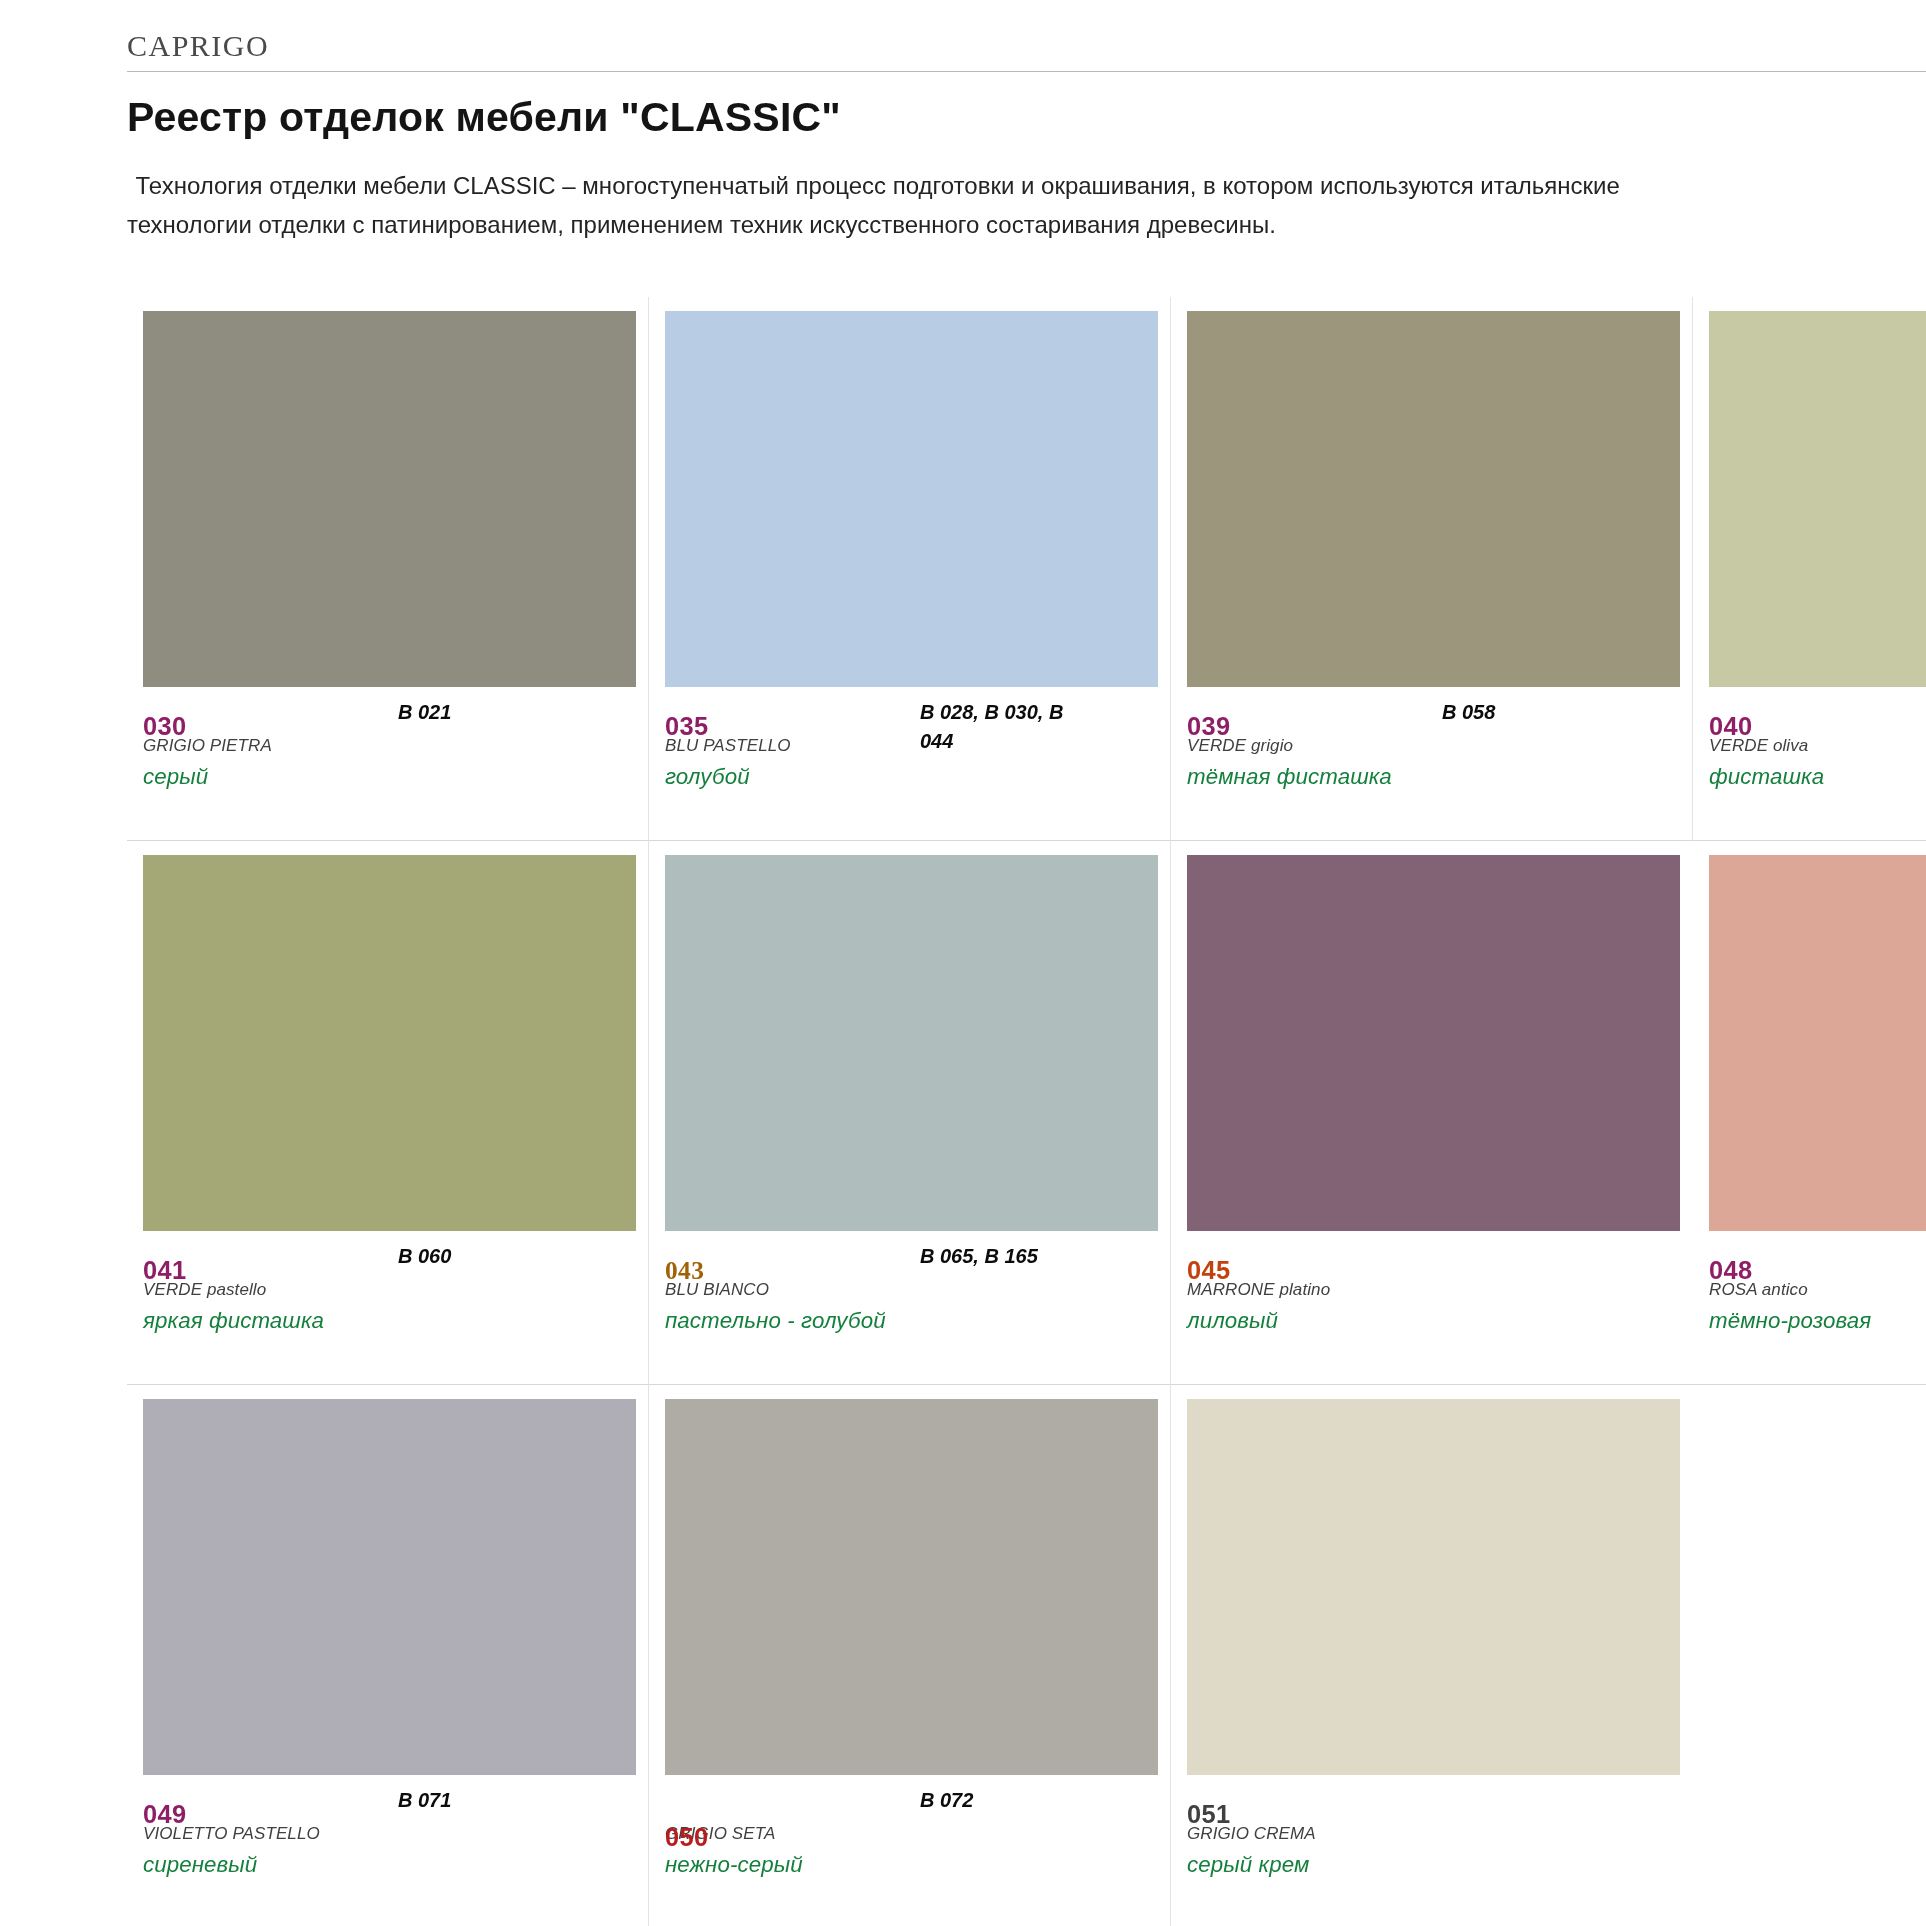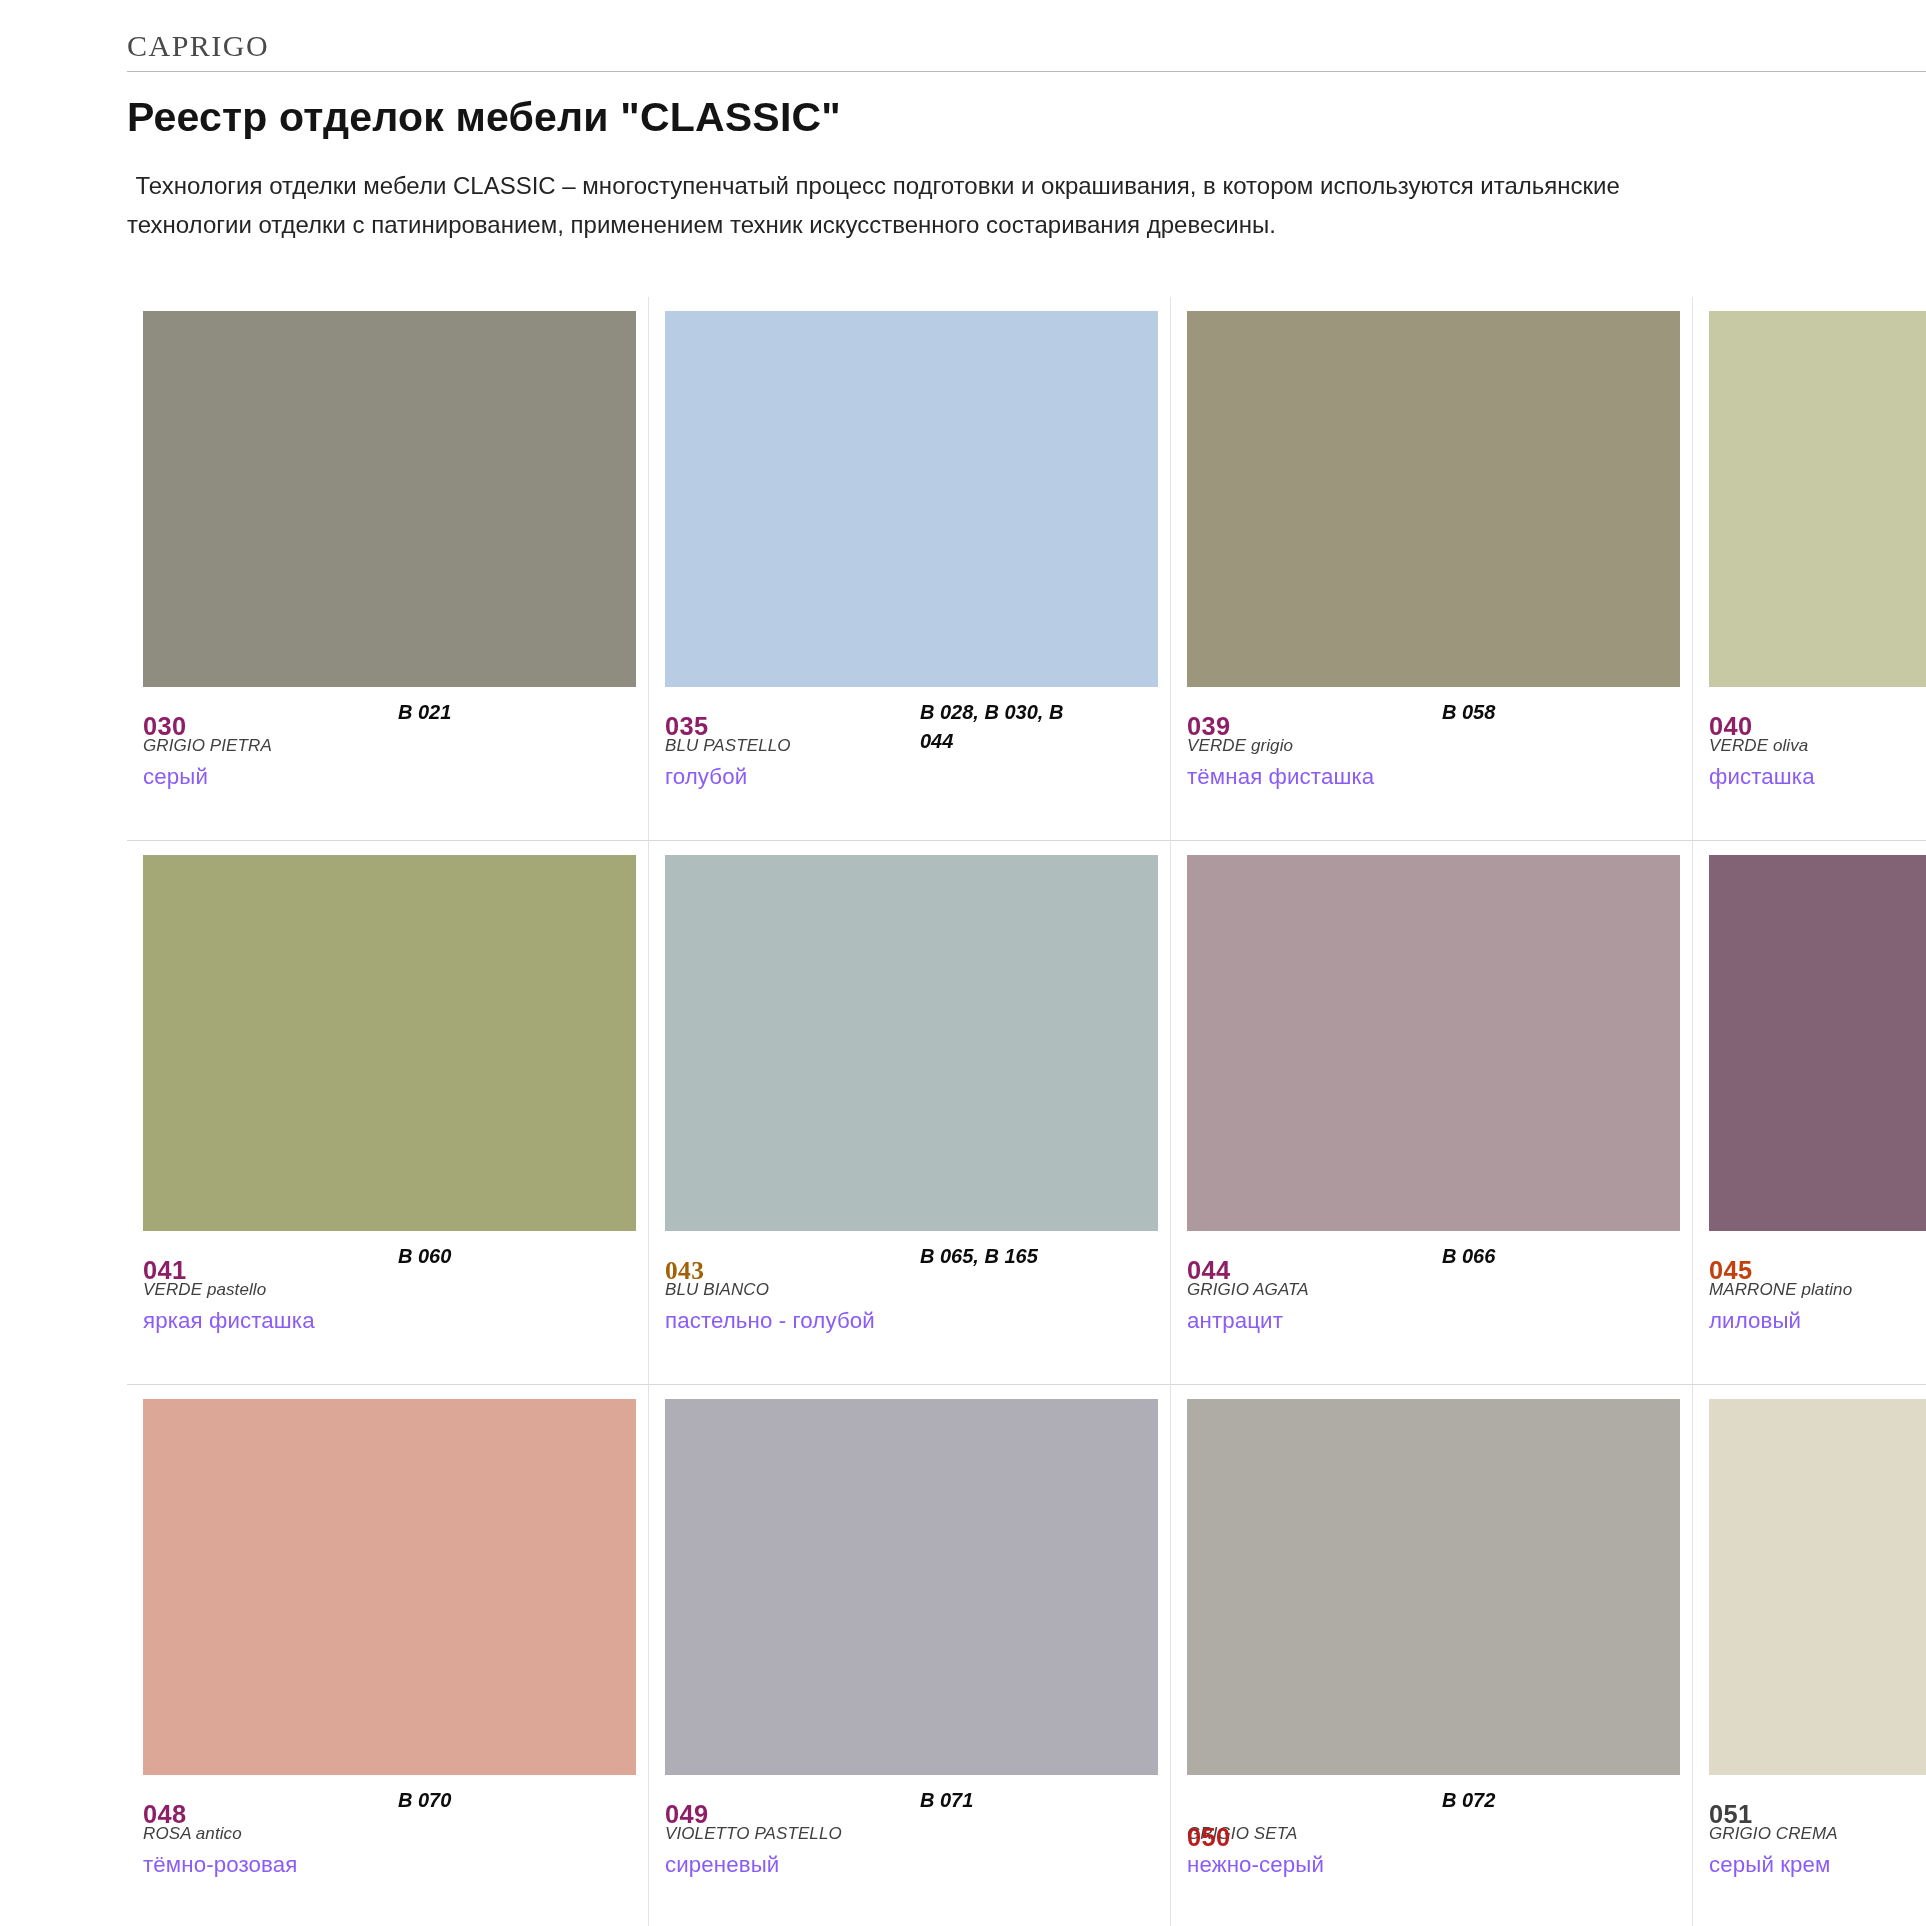--- a/index.html
+++ b/index.html
@@ -130,21 +130,22 @@
     margin-top: 2.3px;
     font-size: 17px;
     font-style: italic;
     color: #404040;
     letter-spacing: 0.1px;
     line-height: 1.25;
   }
   .name-ru {
     margin-top: 6.2px;
     font-size: 22.3px;
-    color: #8b5cf6;
+    font-style: italic;
+    color: #15803d;
     letter-spacing: 0.1px;
     line-height: 1.25;
   }
 </style>
 </head>
 <body>
 
 <div class="page">
 
   <div class="header">
@@ -216,31 +217,20 @@
         <div class="swatch" style="background: rgb(175, 189, 189);"></div>
         <div class="meta">
           <div class="code-row">
             <div class="code" style="color: #a16207; font-family: Liberation Serif, serif;">043</div>
             <div class="ref">B 065, B 165</div>
           </div>
           <div class="name-it">BLU BIANCO</div>
           <div class="name-ru">пастельно - голубой</div>
         </div>
       </div>
-      <div class="cell">
-        <div class="swatch" style="background: rgb(174, 154, 158);"></div>
-        <div class="meta">
-          <div class="code-row">
-            <div class="code" style="color: rgb(142, 31, 102);">044</div>
-            <div class="ref">B 066</div>
-          </div>
-          <div class="name-it">GRIGIO AGATA</div>
-          <div class="name-ru">антрацит</div>
-        </div>
-      </div>
       <div class="cell last-col">
         <div class="swatch" style="background: rgb(129, 99, 117);"></div>
         <div class="meta">
           <div class="code-row">
             <div class="code" style="color: #c2410c;">045</div>
           </div>
           <div class="name-it">MARRONE platino</div>
           <div class="name-ru">лиловый</div>
         </div>
       </div>

